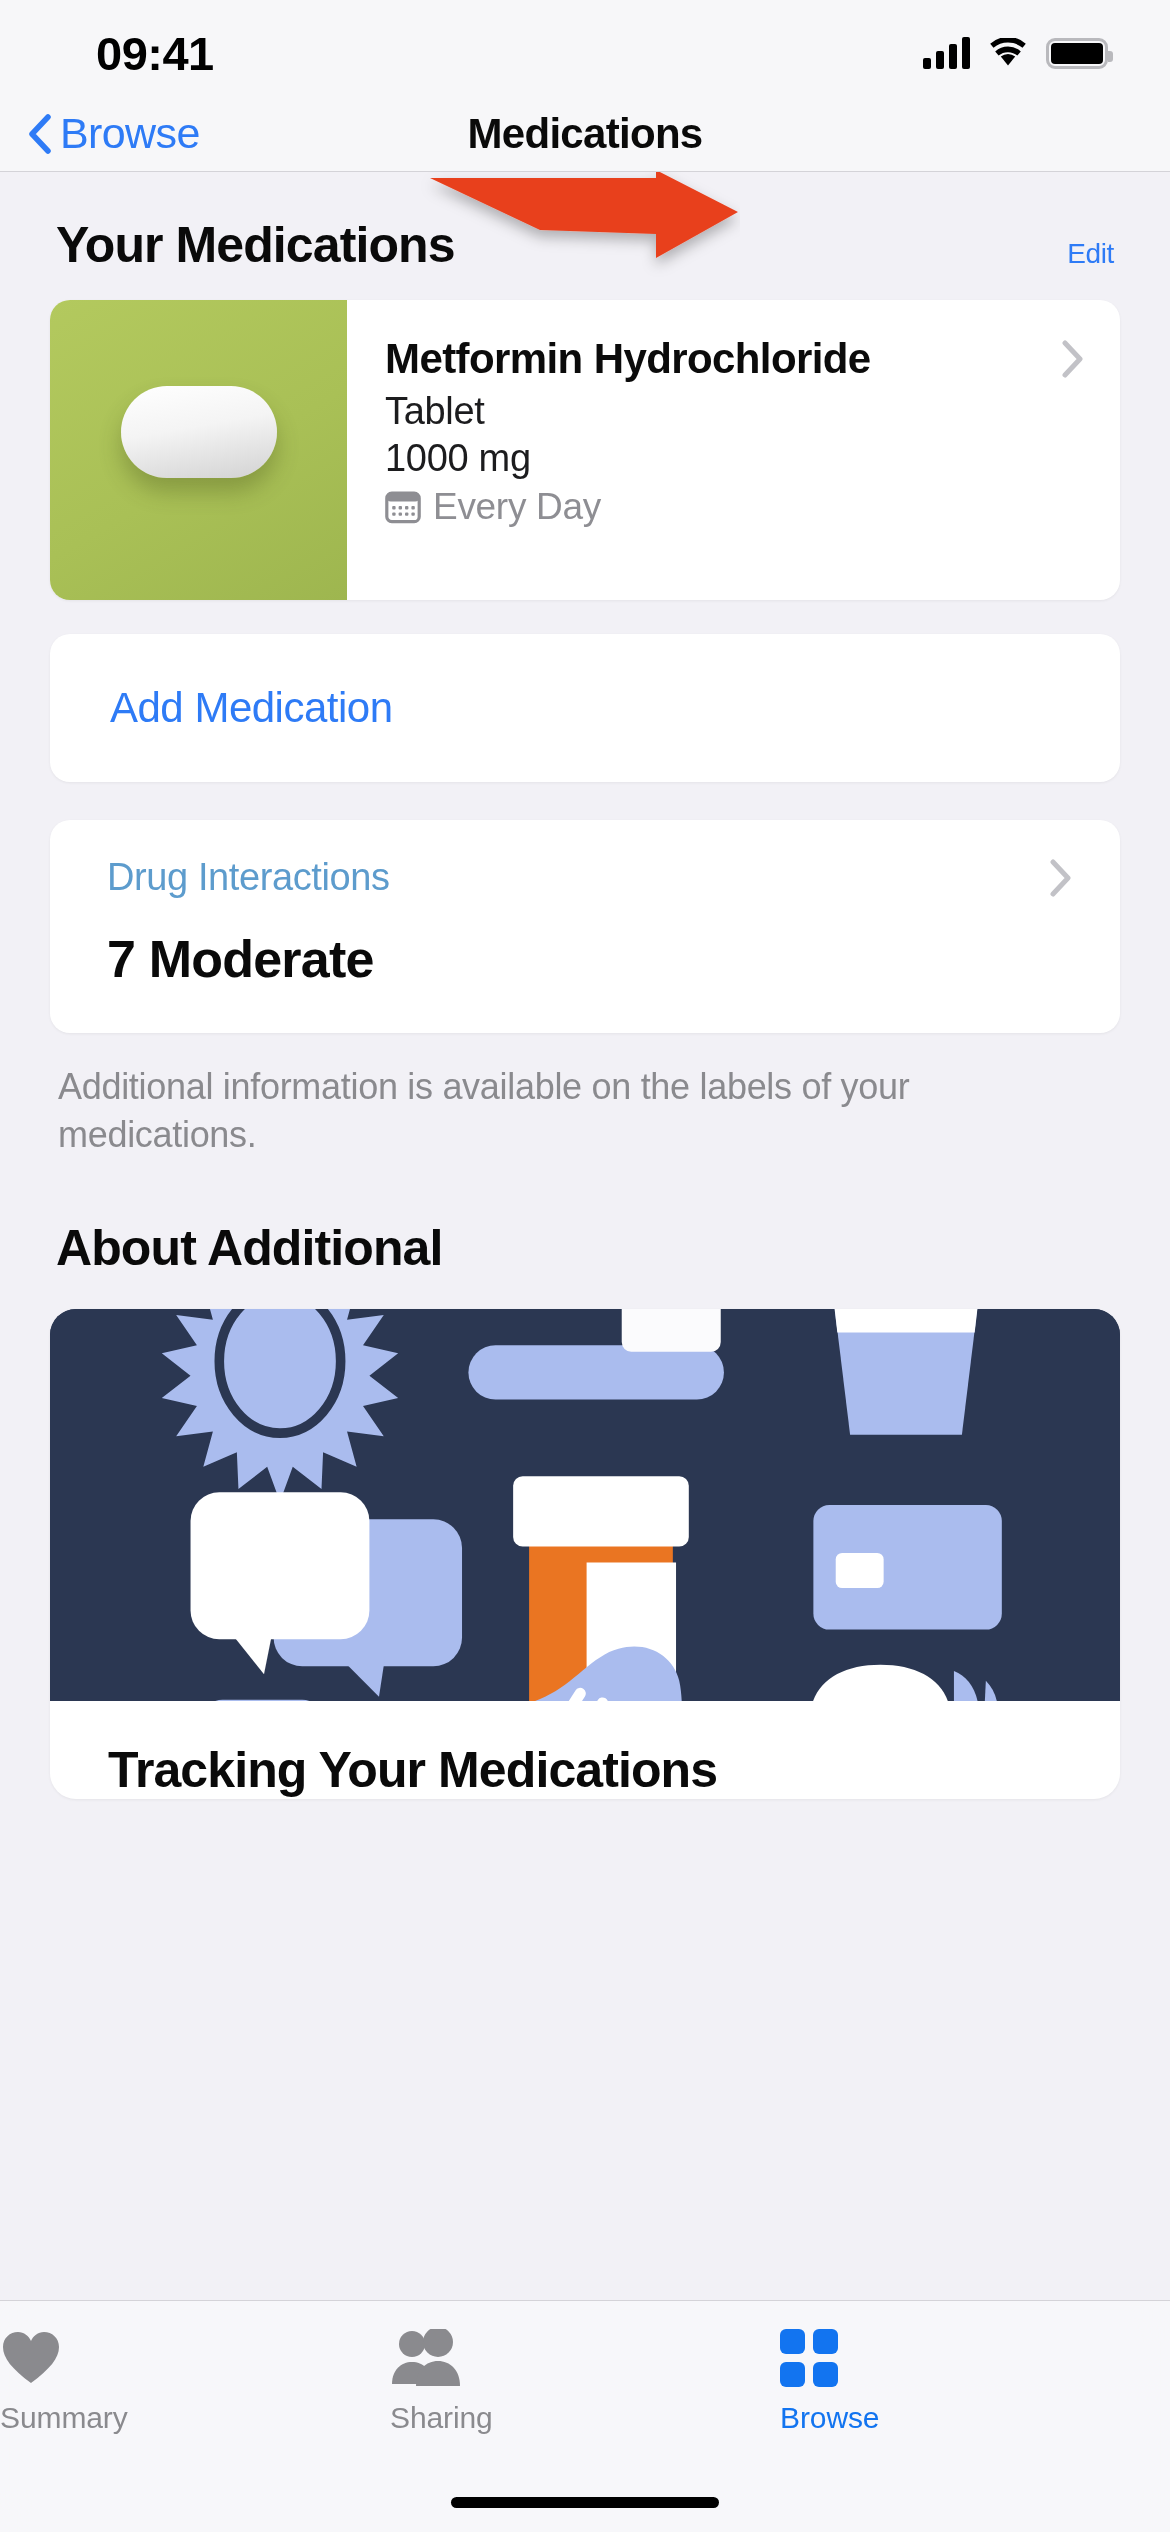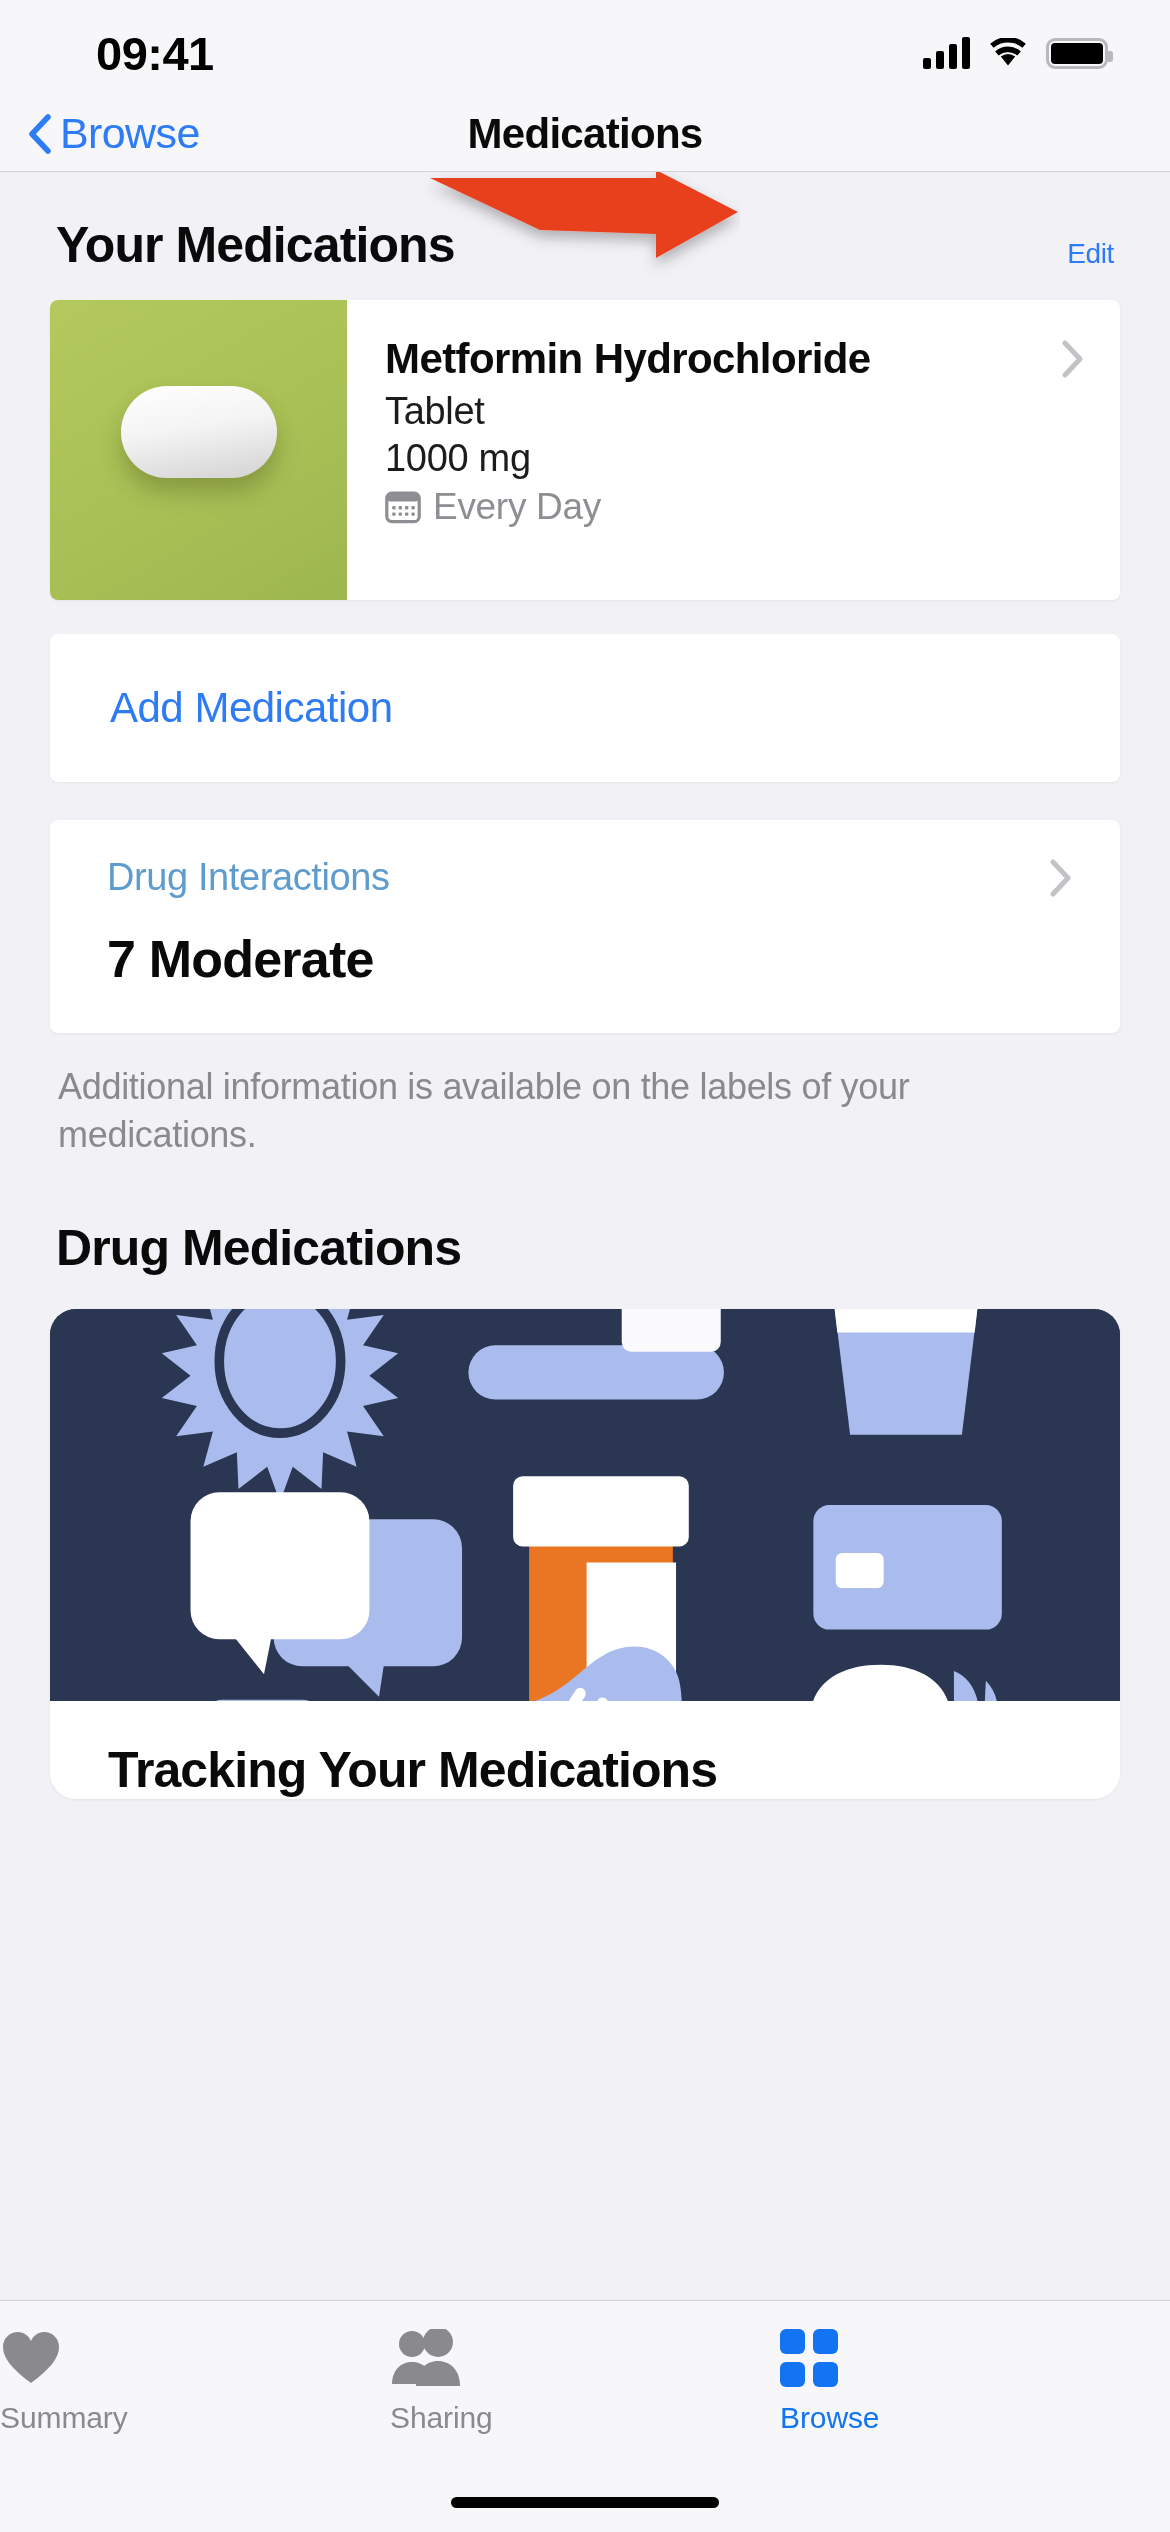--- a/index.html
+++ b/index.html
@@ -76,21 +76,21 @@
   }
   .edit-link{
     font-size:28px; color:#2e7bf6; letter-spacing:-0.4px; cursor:pointer;
     padding-bottom:4px;
   }
 
   
   .card{
     margin:26px 50px 0 50px;
     background:#ffffff;
-    border-radius:8px;
+    border-radius:20px;
     box-shadow:0 1px 3px rgba(0,0,0,0.06);
     overflow:hidden;
   }
   .med-row{ display:flex; align-items:stretch; min-height:300px; cursor:pointer; }
   .med-thumb{
     width:297px; flex:0 0 297px;
     background:linear-gradient(150deg,#b3c95e 0%,#a9c056 55%,#9eb64f 100%);
     position:relative;
   }
   .pill-shape{
@@ -257,21 +257,21 @@
       <span class="di-title">Drug Interactions</span>
       <svg style="width:22px;height:38px" viewBox="0 0 22 38">
         <path d="M3 3 L18 19 L3 35" stroke="#c2c2c7" stroke-width="5" fill="none" stroke-linecap="round" stroke-linejoin="round"></path>
       </svg>
     </div>
     <div class="di-count">7 Moderate</div>
   </div>
 
   <div class="footnote">Additional information is available on the labels of your medications.</div>
 
-  <div class="about-title">Drug Medications</div>
+  <div class="about-title">About Additional</div>
 
   <div class="about-card">
     <div class="hero">
       <svg viewBox="0 0 670 392" preserveAspectRatio="xMidYMid slice">
         <rect width="670" height="392" fill="#2b3752"></rect>
 
         <g>
           <path d="M144 36 l8 22 18-14 1 23 21-9 -6 22 23 -3 -13 19 22 5 -18 14 18 14 -22 5 13 19 -23 -3 6 22 -21-9 -1 23 -18-14 -8 22 -8-22 -18 14 -1-23 -21 9 6-22 -23 3 13-19 -22-5 18-14 -18-14 22-5 -13-19 23 3 -6-22 21 9 1-23 18 14z" fill="#aabcee"></path>
           <ellipse cx="144" cy="106" rx="38" ry="45" fill="#aabcee" stroke="#2b3752" stroke-width="6"></ellipse>
         </g>

